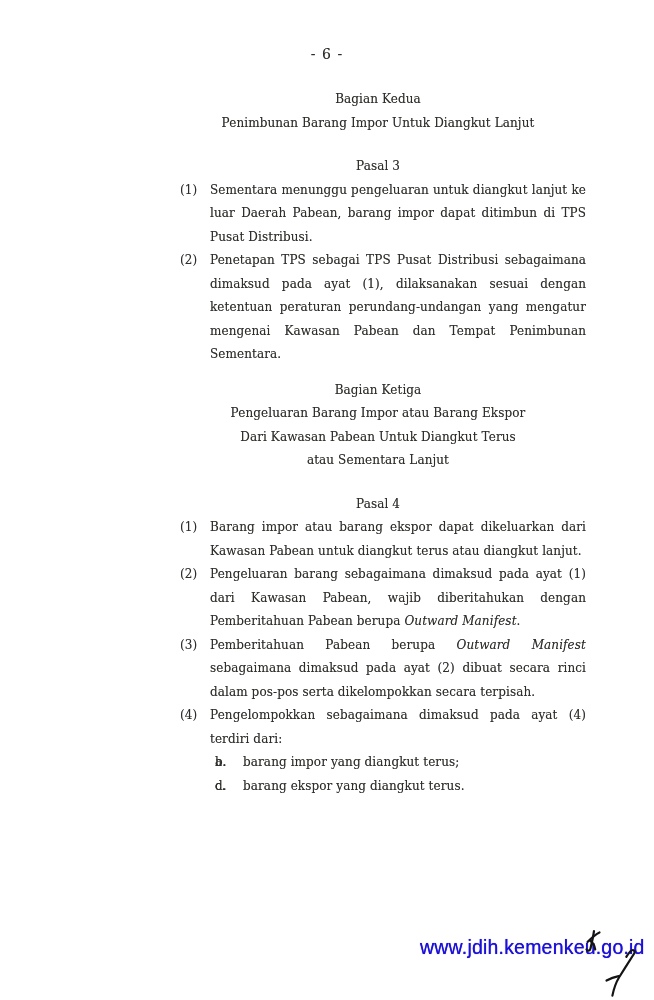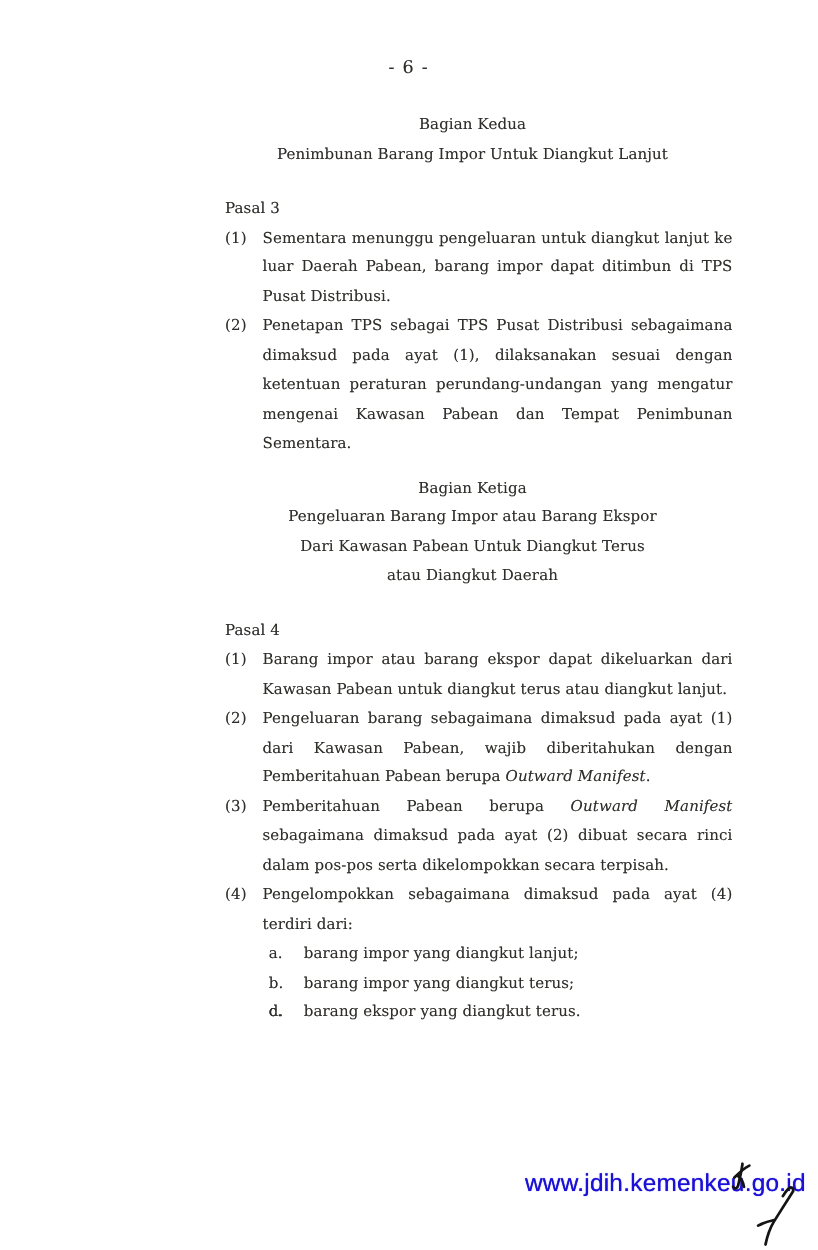--- a/index.html
+++ b/index.html
@@ -33,21 +33,21 @@
     left: 180px;
     top: 88px;
     width: 406px;
     font-size: 12px;
     line-height: 23.5px;
     letter-spacing: 0.1px;
     text-shadow: 0 0 0.5px rgba(47,46,43,0.45);
   }
   .section-heading { text-align: center; padding-right: 10px; }
   .section-heading:not(:first-child) { margin-top: 12px; }
-  .pasal-title { padding-right: 10px; margin-top: 20px; }
+  .pasal-title { text-align: center; padding-right: 10px; margin-top: 20px; }
   .numbered-item {
     position: relative;
     padding-left: 30px;
     text-align: justify;
   }
   .numbered-item > .item-marker {
     position: absolute;
     left: 0;
     top: 0;
   }
@@ -99,28 +99,28 @@
         <div class="heading-line">Bagian Kedua</div>
         <div class="heading-line">Penimbunan Barang Impor Untuk Diangkut Lanjut</div>
       </div>
       <div class="pasal-title">Pasal 3</div>
       <div class="numbered-item"><span class="item-marker">(1)</span><span class="item-text"><span>Sementara menunggu pengeluaran untuk diangkut lanjut ke luar Daerah Pabean, barang impor dapat ditimbun di TPS Pusat Distribusi.</span></span></div>
       <div class="numbered-item"><span class="item-marker">(2)</span><span class="item-text"><span>Penetapan TPS sebagai TPS Pusat Distribusi sebagaimana dimaksud pada ayat (1), dilaksanakan sesuai dengan ketentuan peraturan perundang-undangan yang mengatur mengenai Kawasan Pabean dan Tempat Penimbunan Sementara.</span></span></div>
       <div class="section-heading">
         <div class="heading-line">Bagian Ketiga</div>
         <div class="heading-line">Pengeluaran Barang Impor atau Barang Ekspor</div>
         <div class="heading-line">Dari Kawasan Pabean Untuk Diangkut Terus</div>
-        <div class="heading-line">atau Diangkut Daerah</div>
+        <div class="heading-line">atau Sementara Lanjut</div>
       </div>
       <div class="pasal-title">Pasal 4</div>
       <div class="numbered-item"><span class="item-marker">(1)</span><span class="item-text"><span>Barang impor atau barang ekspor dapat dikeluarkan dari Kawasan Pabean untuk diangkut terus atau diangkut lanjut.</span></span></div>
       <div class="numbered-item"><span class="item-marker">(2)</span><span class="item-text"><span>Pengeluaran barang sebagaimana dimaksud pada ayat (1) dari Kawasan Pabean, wajib diberitahukan dengan Pemberitahuan Pabean berupa </span><em>Outward Manifest</em><span>.</span></span></div>
       <div class="numbered-item"><span class="item-marker">(3)</span><span class="item-text"><span>Pemberitahuan Pabean berupa </span><em>Outward Manifest</em><span> sebagaimana dimaksud pada ayat (2) dibuat secara rinci dalam pos-pos serta dikelompokkan secara terpisah.</span></span></div>
       <div class="numbered-item"><span class="item-marker">(4)</span><span class="item-text"><span>Pengelompokkan sebagaimana dimaksud pada ayat (4) terdiri dari:</span></span></div>
-      <div class="lettered-item"><span class="item-marker">a.</span><span class="item-text"><span>barang impor yang diangkut lanjut;</span></span></div>
+      <div class="lettered-item"><span class="item-marker">a.</span></div>
       <div class="lettered-item"><span class="item-marker">b.</span><span class="item-text"><span>barang impor yang diangkut terus;</span></span></div>
       <div class="lettered-item"><span class="item-marker">c.</span></div>
       <div class="lettered-item"><span class="item-marker">d.</span><span class="item-text"><span>barang ekspor yang diangkut terus.</span></span></div>
     </main>
 
   <span class="watermark">www.jdih.kemenkeu.go.id</span>
 
   <svg class="paraf" viewBox="0 0 60 95" aria-hidden="true">
     <path d="M14 28 C13.2 34 11.8 40 10.5 45.5 C10 47.8 7.5 48.6 6.5 46.4"></path>
     <path d="M7.5 39 C11 35.5 15.2 31.5 19.5 29.5"></path>

